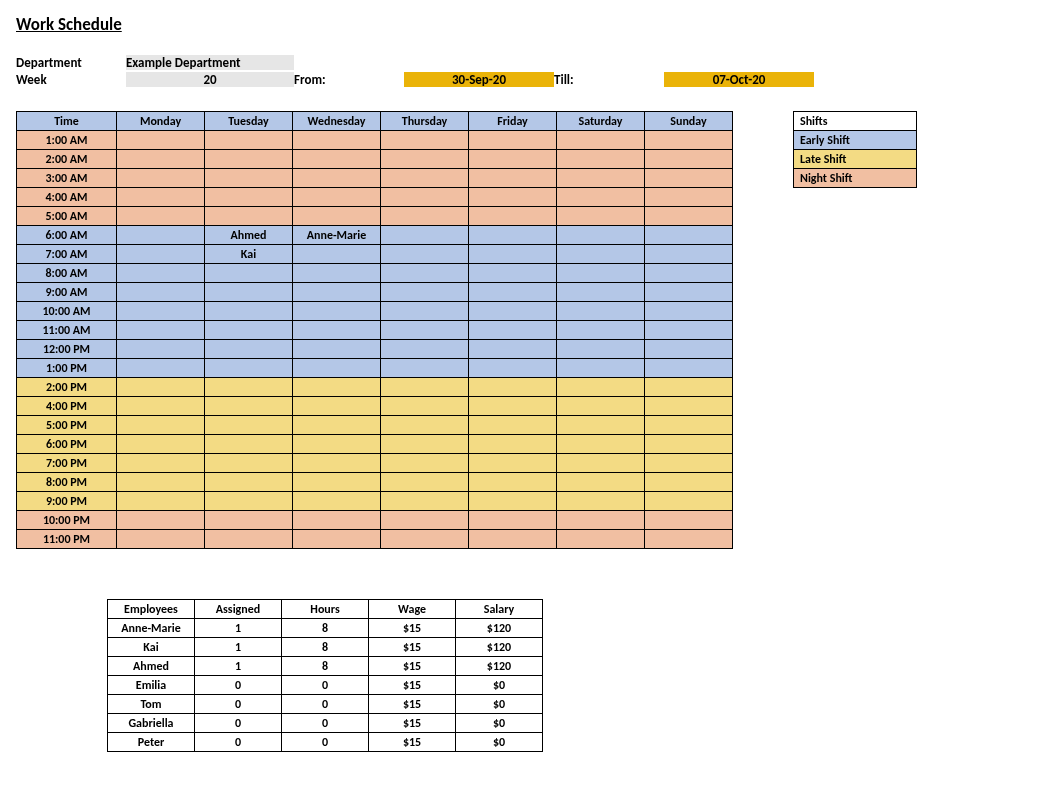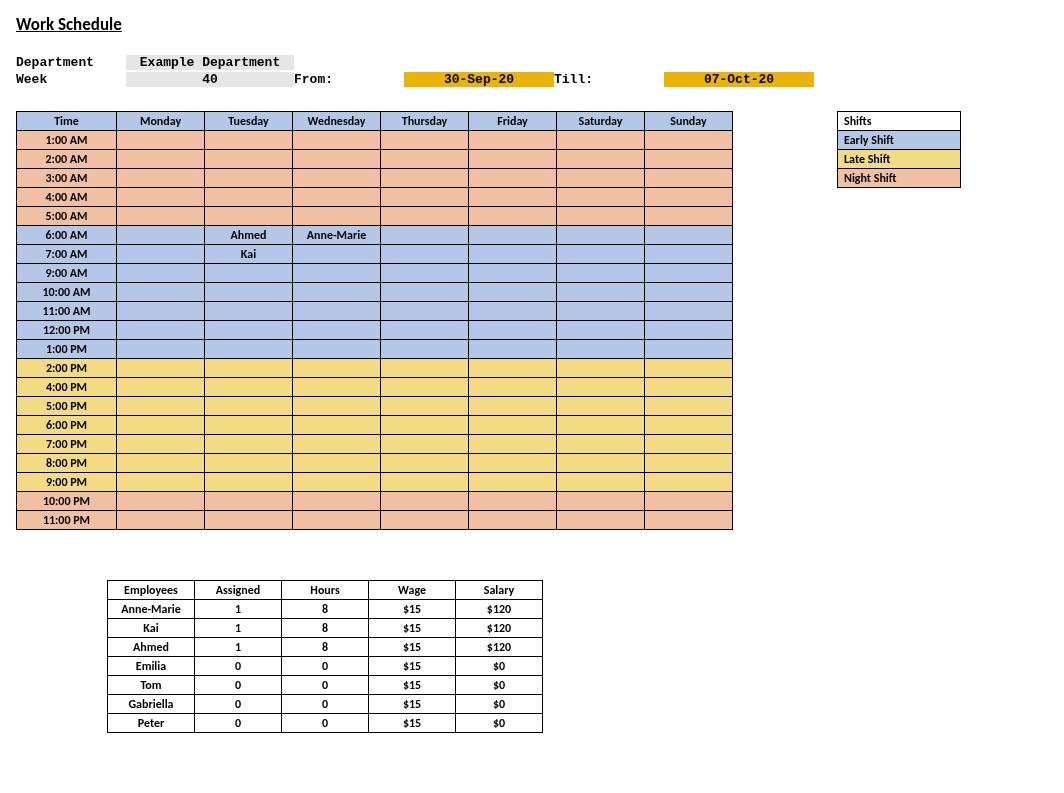--- a/index.html
+++ b/index.html
@@ -14,32 +14,31 @@
     font-weight: bold;
     text-decoration: underline;
     margin-bottom: 20px;
   }
   .meta {
     display: grid;
     grid-template-columns: 110px 168px 110px 150px 110px 150px;
     align-items: center;
     row-gap: 2px;
     font-size: 13px;
-    font-family: Liberation Mono, monospace;
   }
   .meta .lab { font-weight: bold; }
   .meta .val { font-weight: bold; text-align: center; }
   .gray { background: #e6e6e6; }
   .lightgray { background: #eab308; }
 
   .schedule-wrap {
     margin-top: 24px;
     display: flex;
     align-items: flex-start;
-    gap: 104px;
+    gap: 60px;
   }
 
   table {
     border-collapse: collapse;
   }
   table.schedule th, table.schedule td {
     border: 1px solid #000;
     text-align: center;
     font-size: 12px;
     padding: 0;
@@ -84,27 +83,27 @@
   }
   table.emp th { background: #fff; }
 </style>
 </head>
 <body>
 
 <div class="title">Work Schedule</div>
 
 <div class="meta">
   <div class="lab">Department</div>
-  <div class="val gray" style="text-align:center;padding-left:0">Example Department</div>
+  <div class="val gray" style="text-align:left;padding-left:0">Example Department</div>
   <div></div>
     <div></div>
     <div></div>
     <div></div>
   <div class="lab">Week</div>
-  <div class="val gray">40</div>
+  <div class="val gray">20</div>
   <div class="lab">From:</div>
   <div class="val lightgray">30-Sep-20</div>
   <div class="lab">Till:</div>
   <div class="val lightgray">07-Oct-20</div>
 </div>
 
 <div class="schedule-wrap">
   <table class="schedule">
     <colgroup>
       <col class="col-time">
@@ -193,20 +192,30 @@
           <td class="timecell c-early">7:00 AM</td>
           <td class="c-early"></td>
           <td class="c-early">Kai</td>
           <td class="c-early"></td>
           <td class="c-early"></td>
           <td class="c-early"></td>
           <td class="c-early"></td>
           <td class="c-early"></td>
         </tr>
         <tr>
+          <td class="timecell c-early">8:00 AM</td>
+          <td class="c-early"></td>
+          <td class="c-early"></td>
+          <td class="c-early"></td>
+          <td class="c-early"></td>
+          <td class="c-early"></td>
+          <td class="c-early"></td>
+          <td class="c-early"></td>
+        </tr>
+        <tr>
           <td class="timecell c-early">9:00 AM</td>
           <td class="c-early"></td>
           <td class="c-early"></td>
           <td class="c-early"></td>
           <td class="c-early"></td>
           <td class="c-early"></td>
           <td class="c-early"></td>
           <td class="c-early"></td>
         </tr>
         <tr>

